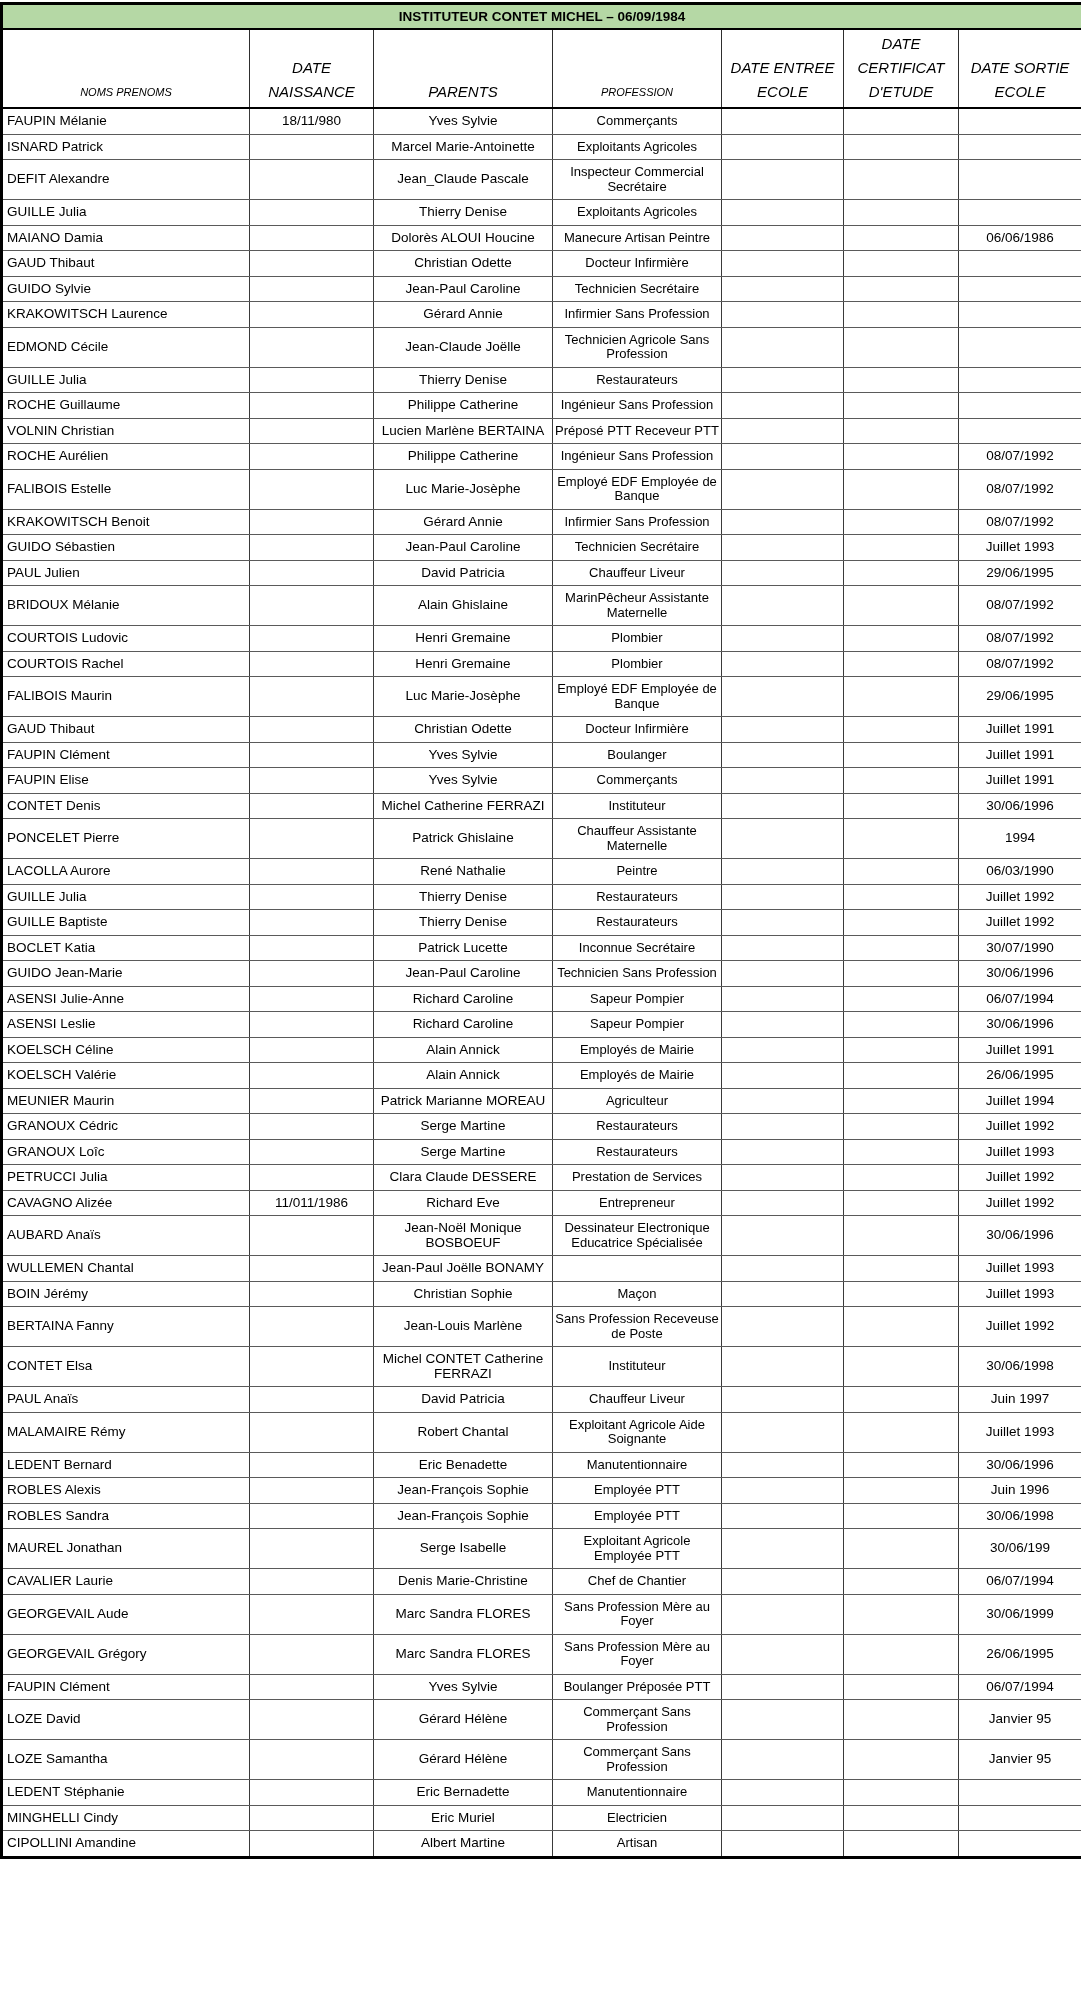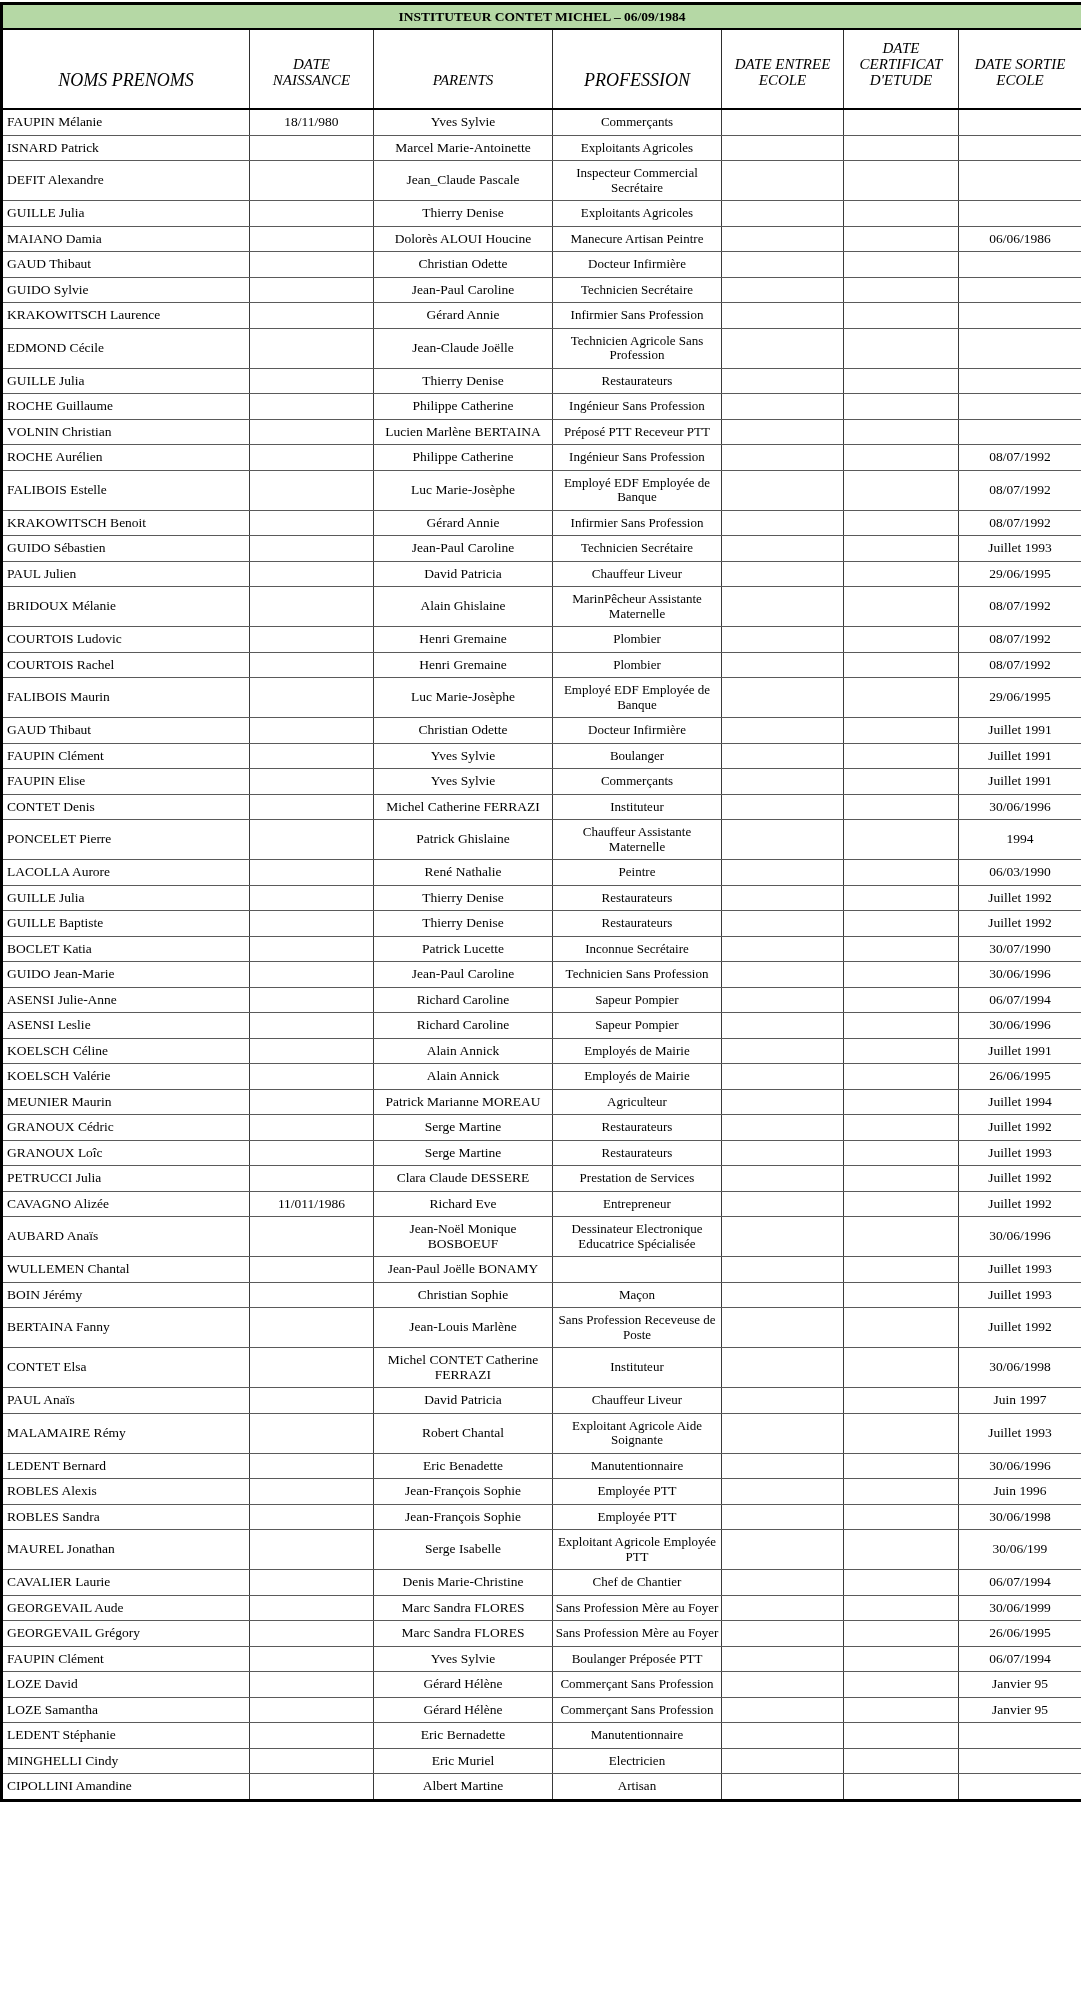--- a/index.html
+++ b/index.html
@@ -2,21 +2,21 @@
 <html style="--banner: #b5d8a5;"><head>
 <meta charset="utf-8">
 <style>
   html,body{margin:0;padding:0;background:#ffffff;}
   body{
     width:1081px;height:2000px;
     font-family:"Liberation Sans",sans-serif;
     color:#000;
     -webkit-font-smoothing:antialiased;
   }
-  .sheet{padding-top:2px;font-family:Liberation Serif, serif;}
+  .sheet{padding-top:2px;}
   table{
     border-collapse:collapse;
     table-layout:fixed;
     width:1081px;
     border:3px solid #000;
   }
   col.w0{width:248px}
   col.w1{width:124px}
   col.w2{width:179px}
   col.w3{width:169px}
@@ -35,25 +35,25 @@
   }
   thead th{
     border:1px solid #2e2e2e;
     border-bottom:2.5px solid #000;
     font-style:italic;
     font-weight:normal;
     vertical-align:bottom;
     text-align:center;
     white-space:pre-line;
     height:56px;
-    padding:2px 1px 20px;
-    line-height:16px;
+    padding:2px 1px 3px;
+    line-height:24px;
   }
   th.h-big{font-size:15px;}
-  th.h-small{font-size:18px;}
+  th.h-small{font-size:11px;}
   tbody td{
     border-left:1.2px solid #3a3a3a;
     border-right:1.2px solid #3a3a3a;
     border-top:1px solid #5a5a5a;
     border-bottom:1px solid #5a5a5a;
     padding:5px 2px;
     font-size:13.5px;
     line-height:14.5px;
     text-align:center;
     vertical-align:middle;

